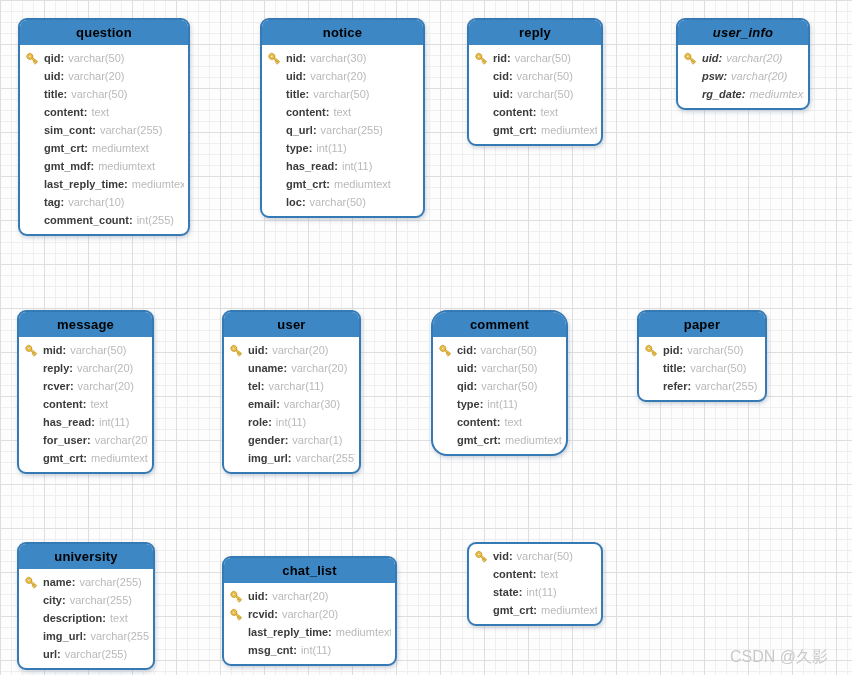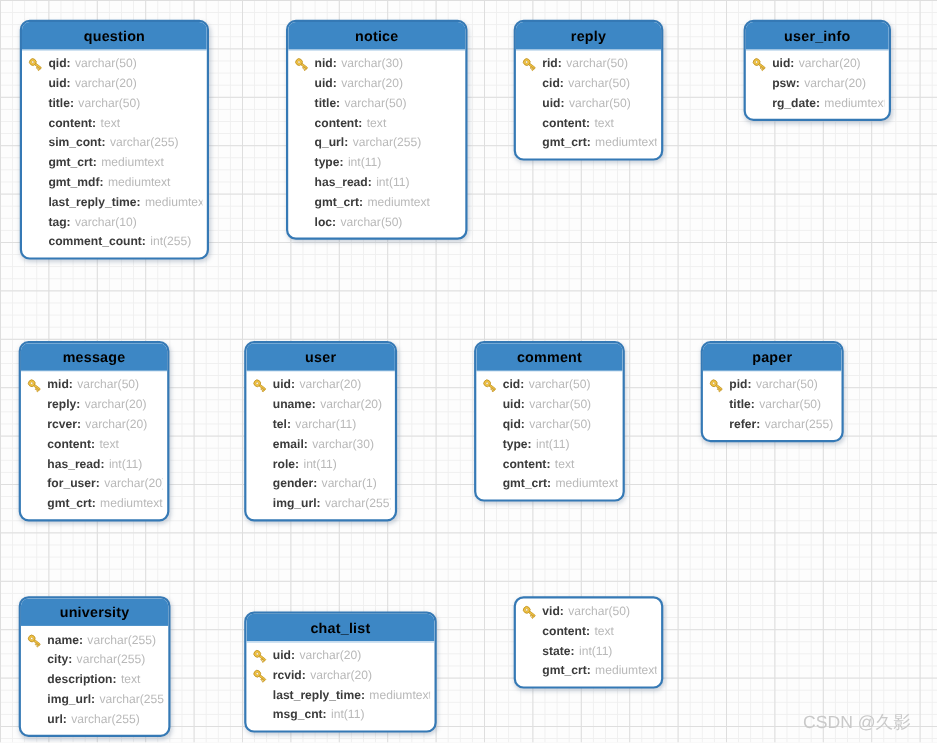--- a/index.html
+++ b/index.html
@@ -456,21 +456,21 @@
             <circle cx="4.4" cy="8" r="3.2" fill="#f2c443" stroke="#c09328" stroke-width="0.8"></circle>
             <circle cx="4.4" cy="8" r="1.15" fill="#ffffff" stroke="#c09328" stroke-width="0.5"></circle>
           </g>
         </svg>
       </span>
       <span class="field-name">gmt_crt</span>
       <span class="field-type">mediumtext</span>
     </div>
       </div>
     </div>
-    <div class="table-card" style="left: 676px; top: 18px; width: 134px;">
+    <div class="table-card" style="left: 676px; top: 18px; width: 134px; font-style: italic;">
       <div class="table-header">
         <span class="table-title">user_info</span>
       </div>
       <div class="table-body">
         <div class="field-row">
       <span class="key-slot">
         <svg viewBox="0 0 16 16" aria-hidden="true">
           <g transform="rotate(38 8 8)">
             <rect x="6.8" y="7.1" width="7.6" height="1.9" rx="0.6" fill="#f2c443" stroke="#c09328" stroke-width="0.7"></rect>
             <rect x="10.6" y="8.6" width="1.2" height="1.9" fill="#f2c443" stroke="#c09328" stroke-width="0.6"></rect>
@@ -732,21 +732,21 @@
             <circle cx="4.4" cy="8" r="3.2" fill="#f2c443" stroke="#c09328" stroke-width="0.8"></circle>
             <circle cx="4.4" cy="8" r="1.15" fill="#ffffff" stroke="#c09328" stroke-width="0.5"></circle>
           </g>
         </svg>
       </span>
       <span class="field-name">img_url</span>
       <span class="field-type">varchar(255)</span>
     </div>
       </div>
     </div>
-    <div class="table-card" style="left: 431px; top: 310px; width: 137px;">
+    <div class="table-card" style="left: 431px; top: 310px; width: 137px; border-radius: 16px;">
       <div class="table-header">
         <span class="table-title">comment</span>
       </div>
       <div class="table-body">
         <div class="field-row">
       <span class="key-slot">
         <svg viewBox="0 0 16 16" aria-hidden="true">
           <g transform="rotate(38 8 8)">
             <rect x="6.8" y="7.1" width="7.6" height="1.9" rx="0.6" fill="#f2c443" stroke="#c09328" stroke-width="0.7"></rect>
             <rect x="10.6" y="8.6" width="1.2" height="1.9" fill="#f2c443" stroke="#c09328" stroke-width="0.6"></rect>

